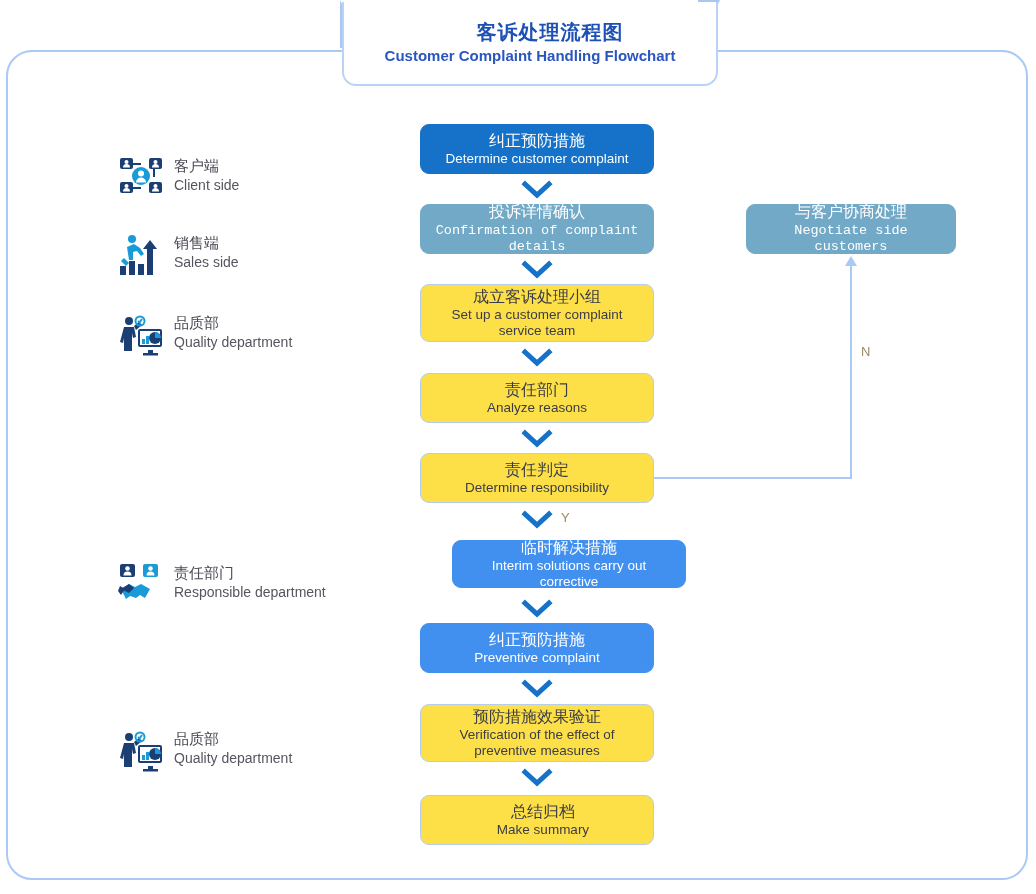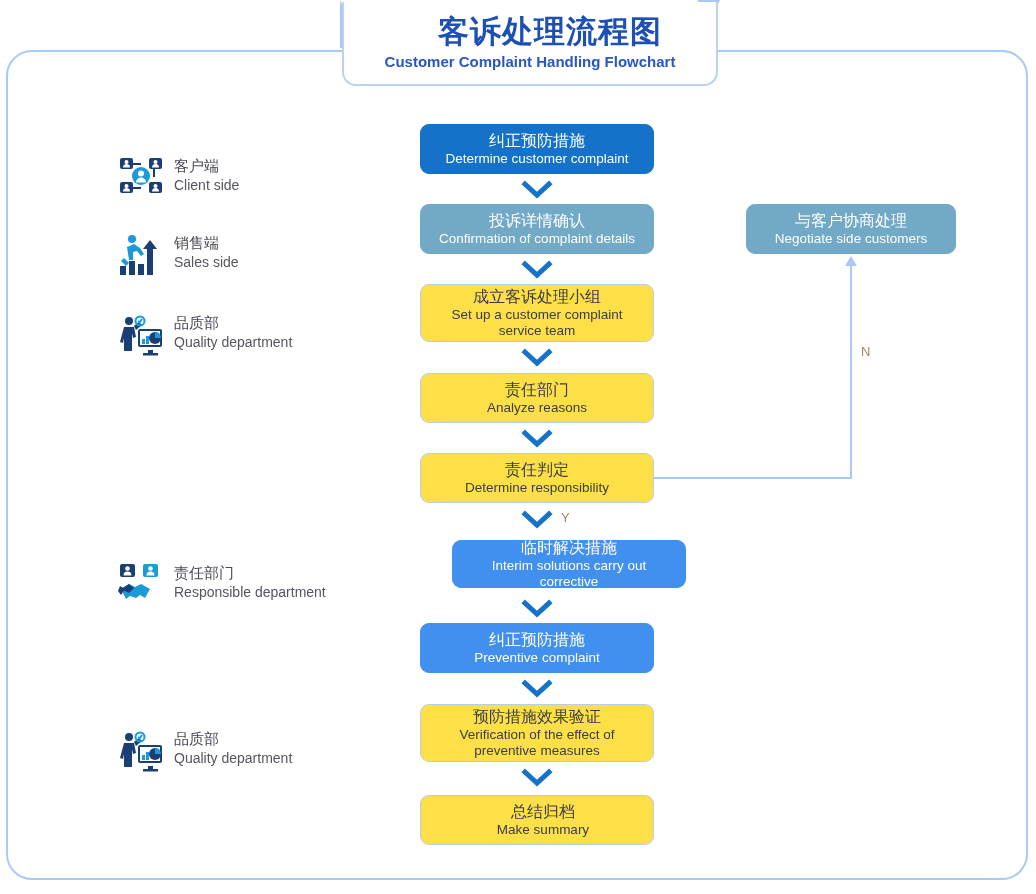--- a/index.html
+++ b/index.html
@@ -67,21 +67,21 @@
     border-top: none;
     border-radius: 0 0 14px 14px;
     box-sizing: border-box;
     display: flex;
     flex-direction: column;
     align-items: center;
     justify-content: center;
     gap: 5px;
   }
   .banner-cn {
-    font-size: 31px;
+    font-size: 20px;
     font-weight: bold;
     color: #1c50b4;
     letter-spacing: 1px;
     line-height: 1.1;
     margin-left: 40px;
   }
   .banner-en {
     font-size: 15px;
     font-weight: bold;
     color: #2a56c0;
@@ -150,21 +150,21 @@
     background: #4190ef;
     border: 1px solid #4190ef;
   }
   .node.bright .cn, .node.bright .en { color: #ffffff; }
 
   
   .node.steel {
     background: #71a9c6;
     border: 1px solid #71a9c6;
   }
-  .node.steel .cn, .node.steel .en { color: #ffffff; }
+  .node.steel .cn, .node.steel .en { color: #ffffff; font-family: Liberation Mono, monospace; }
 
   
   .node.pale {
     background: #fde047;
     border: 1px solid #b6cdee;
   }
   .node.pale .cn { color: #3c3c46; }
   .node.pale .en { color: #3c3c46; }
 
   

